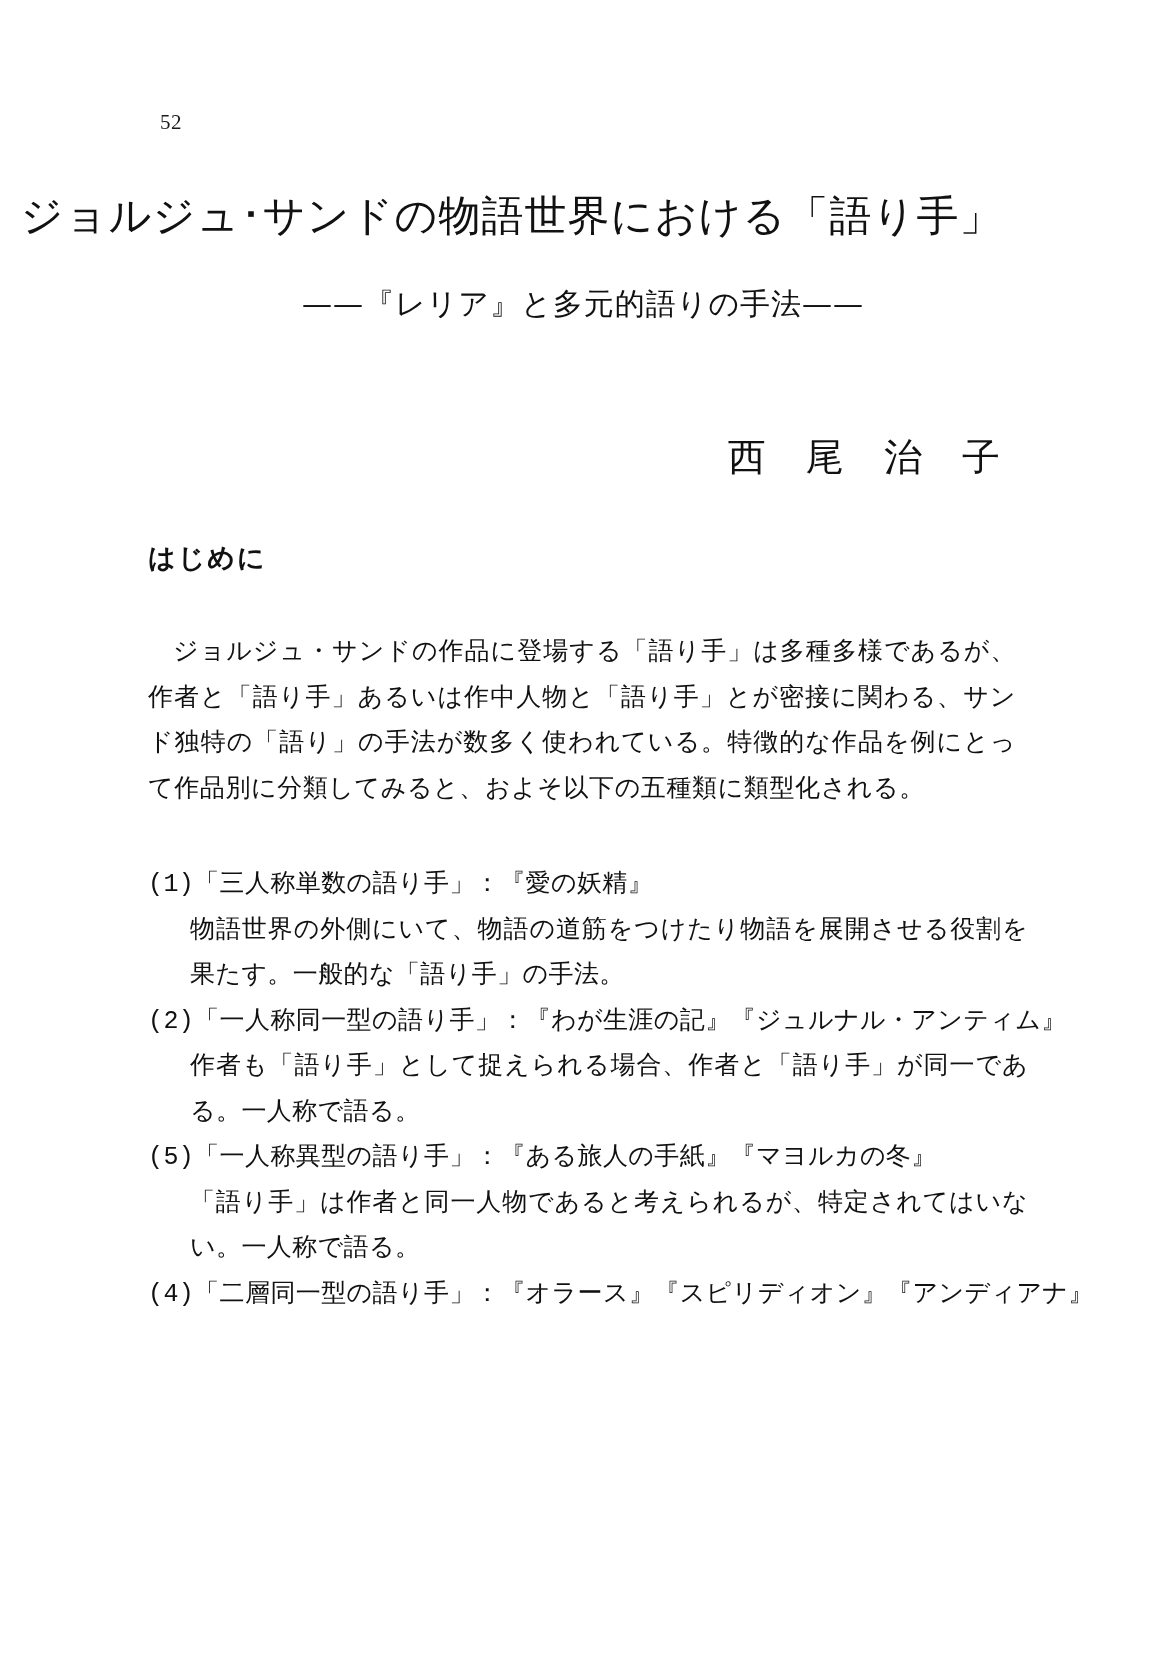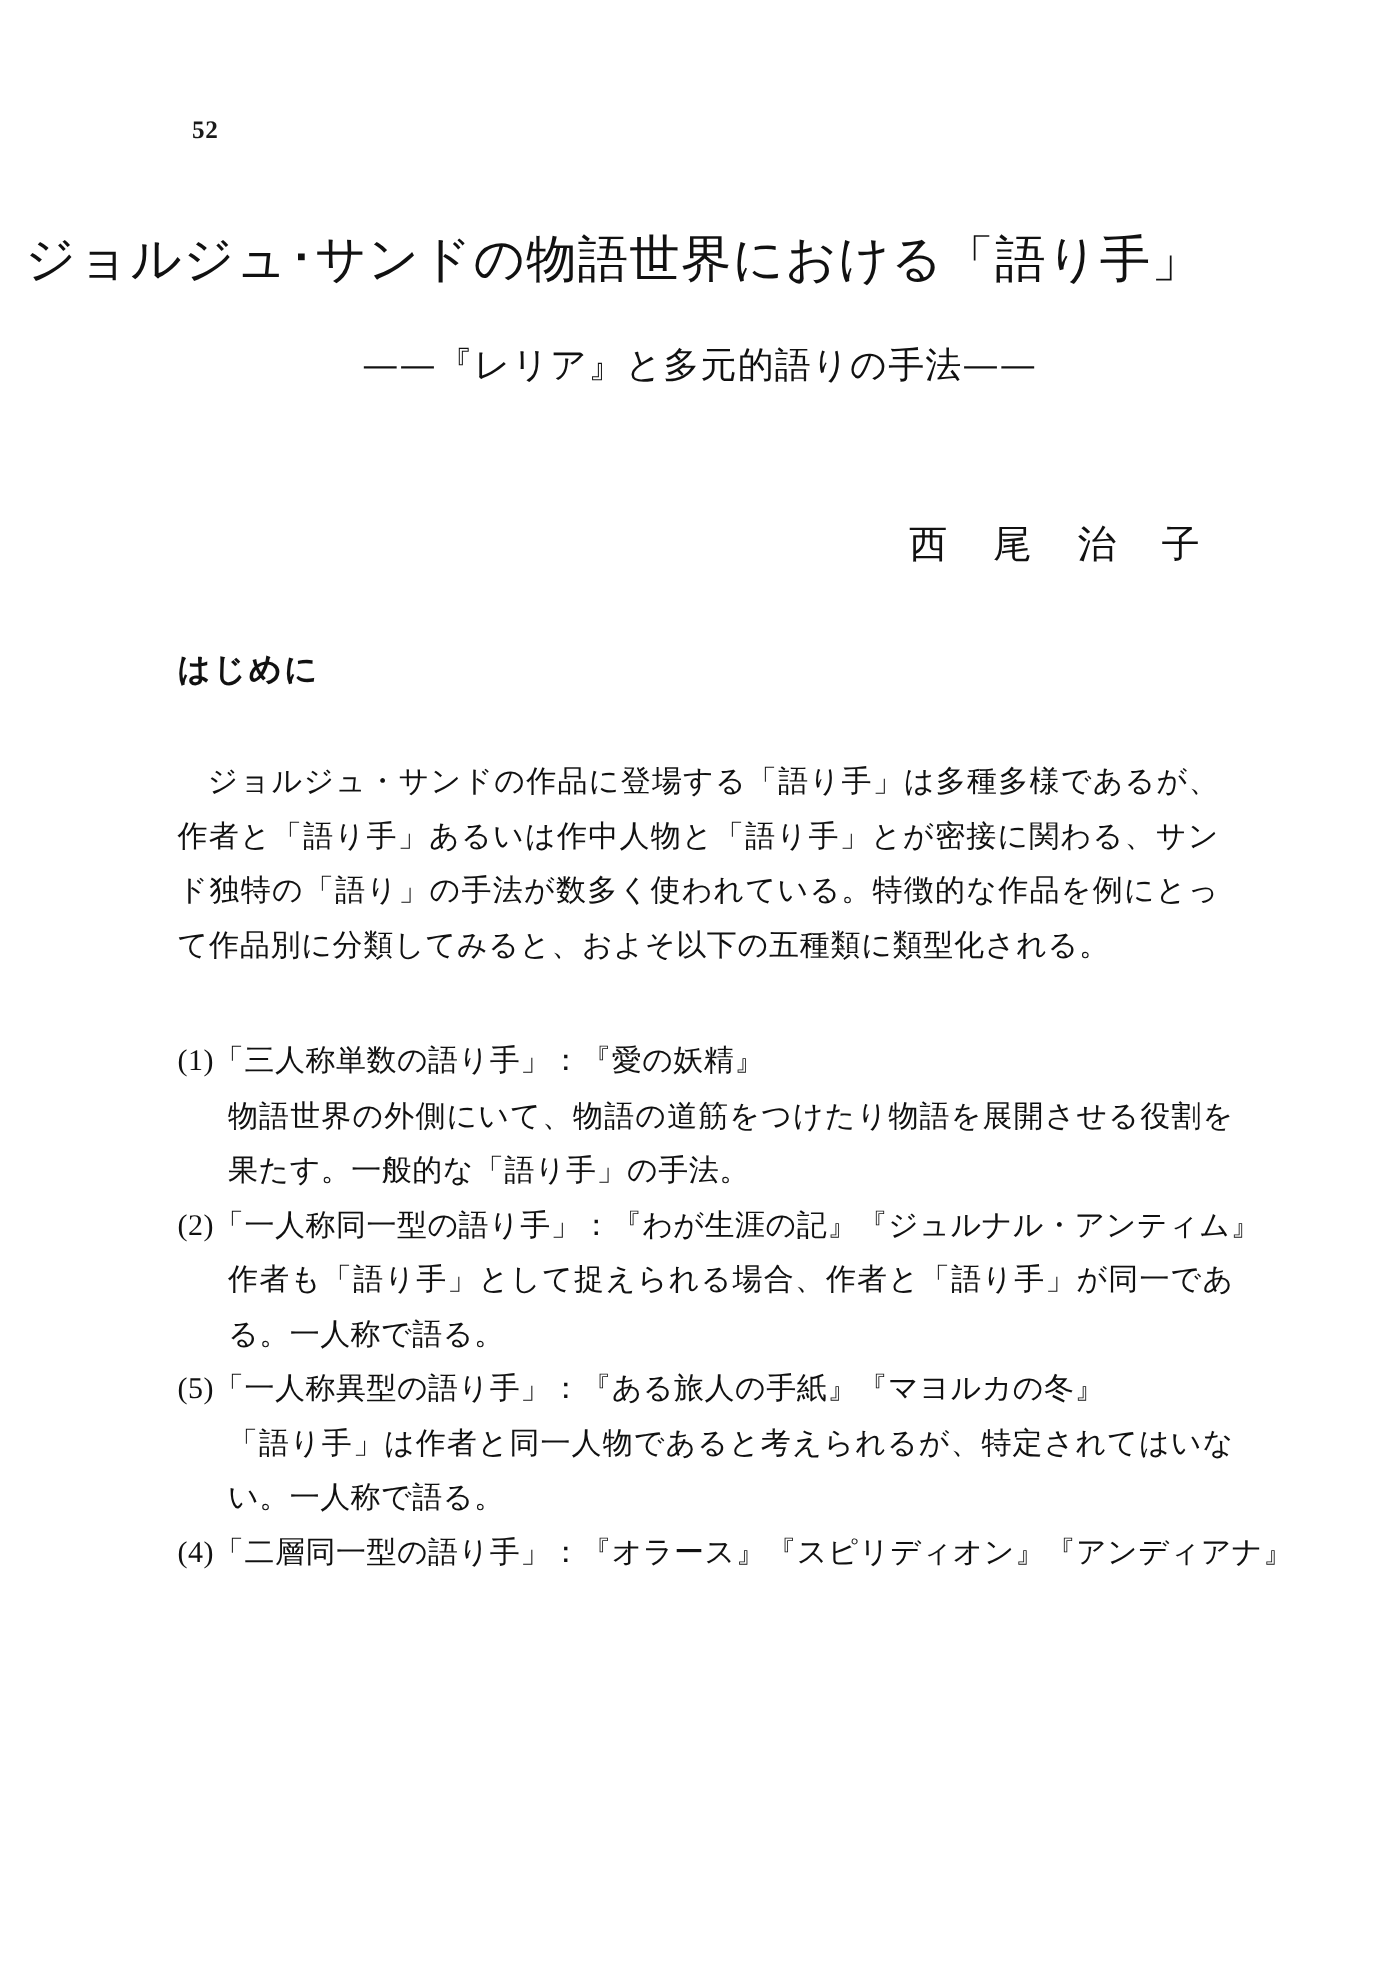--- a/index.html
+++ b/index.html
@@ -12,27 +12,26 @@
     width: 1166px;
     height: 1654px;
     background: #ffffff;
     margin: 0 auto;
     overflow: hidden;
     font-family: "Liberation Serif", "DejaVu Serif", serif;
     color: #111111;
   }
   .page-number {
     position: absolute;
-    top: 96px;
+    top: 110px;
     left: 160px;
     font-size: 21px;
     font-family: "Liberation Serif", serif;
     letter-spacing: 0.5px;
     color: #1a1a1a;
-    font-weight: bold;
   }
   .doc-title {
     position: absolute;
     top: 190px;
     left: 0;
     width: 1023px;
     text-align: center;
     font-size: 42px;
     line-height: 1.22;
     letter-spacing: 1px;
@@ -48,21 +47,21 @@
     font-size: 30px;
     letter-spacing: 1px;
     font-family: "DejaVu Serif", "Liberation Serif", serif;
     color: #111111;
     margin-top: 26px;
   }
   .author {
     position: absolute;
     top: 432px;
     right: 152px;
-    font-size: 32px;
+    font-size: 38px;
     letter-spacing: 14px;
     font-family: "DejaVu Serif", "Liberation Serif", serif;
     color: #111111;
   }
   .section-heading {
     position: absolute;
     top: 540px;
     left: 148px;
     font-size: 27px;
     font-weight: bold;
@@ -87,21 +86,21 @@
     text-indent: 1em;
   }
   .list-block {
     position: absolute;
     top: 862px;
     left: 148px;
     width: 880px;
     font-size: 25px;
     line-height: 1.82;
     letter-spacing: 0.4px;
-    font-family: Liberation Serif, serif;
+    font-family: Liberation Mono, monospace;
     color: #111111;
   }
   .list-item {
     margin-bottom: 0px;
   }
   .list-item .li-head {
     display: block;
     white-space: nowrap;
   }
   .list-item .li-body {

